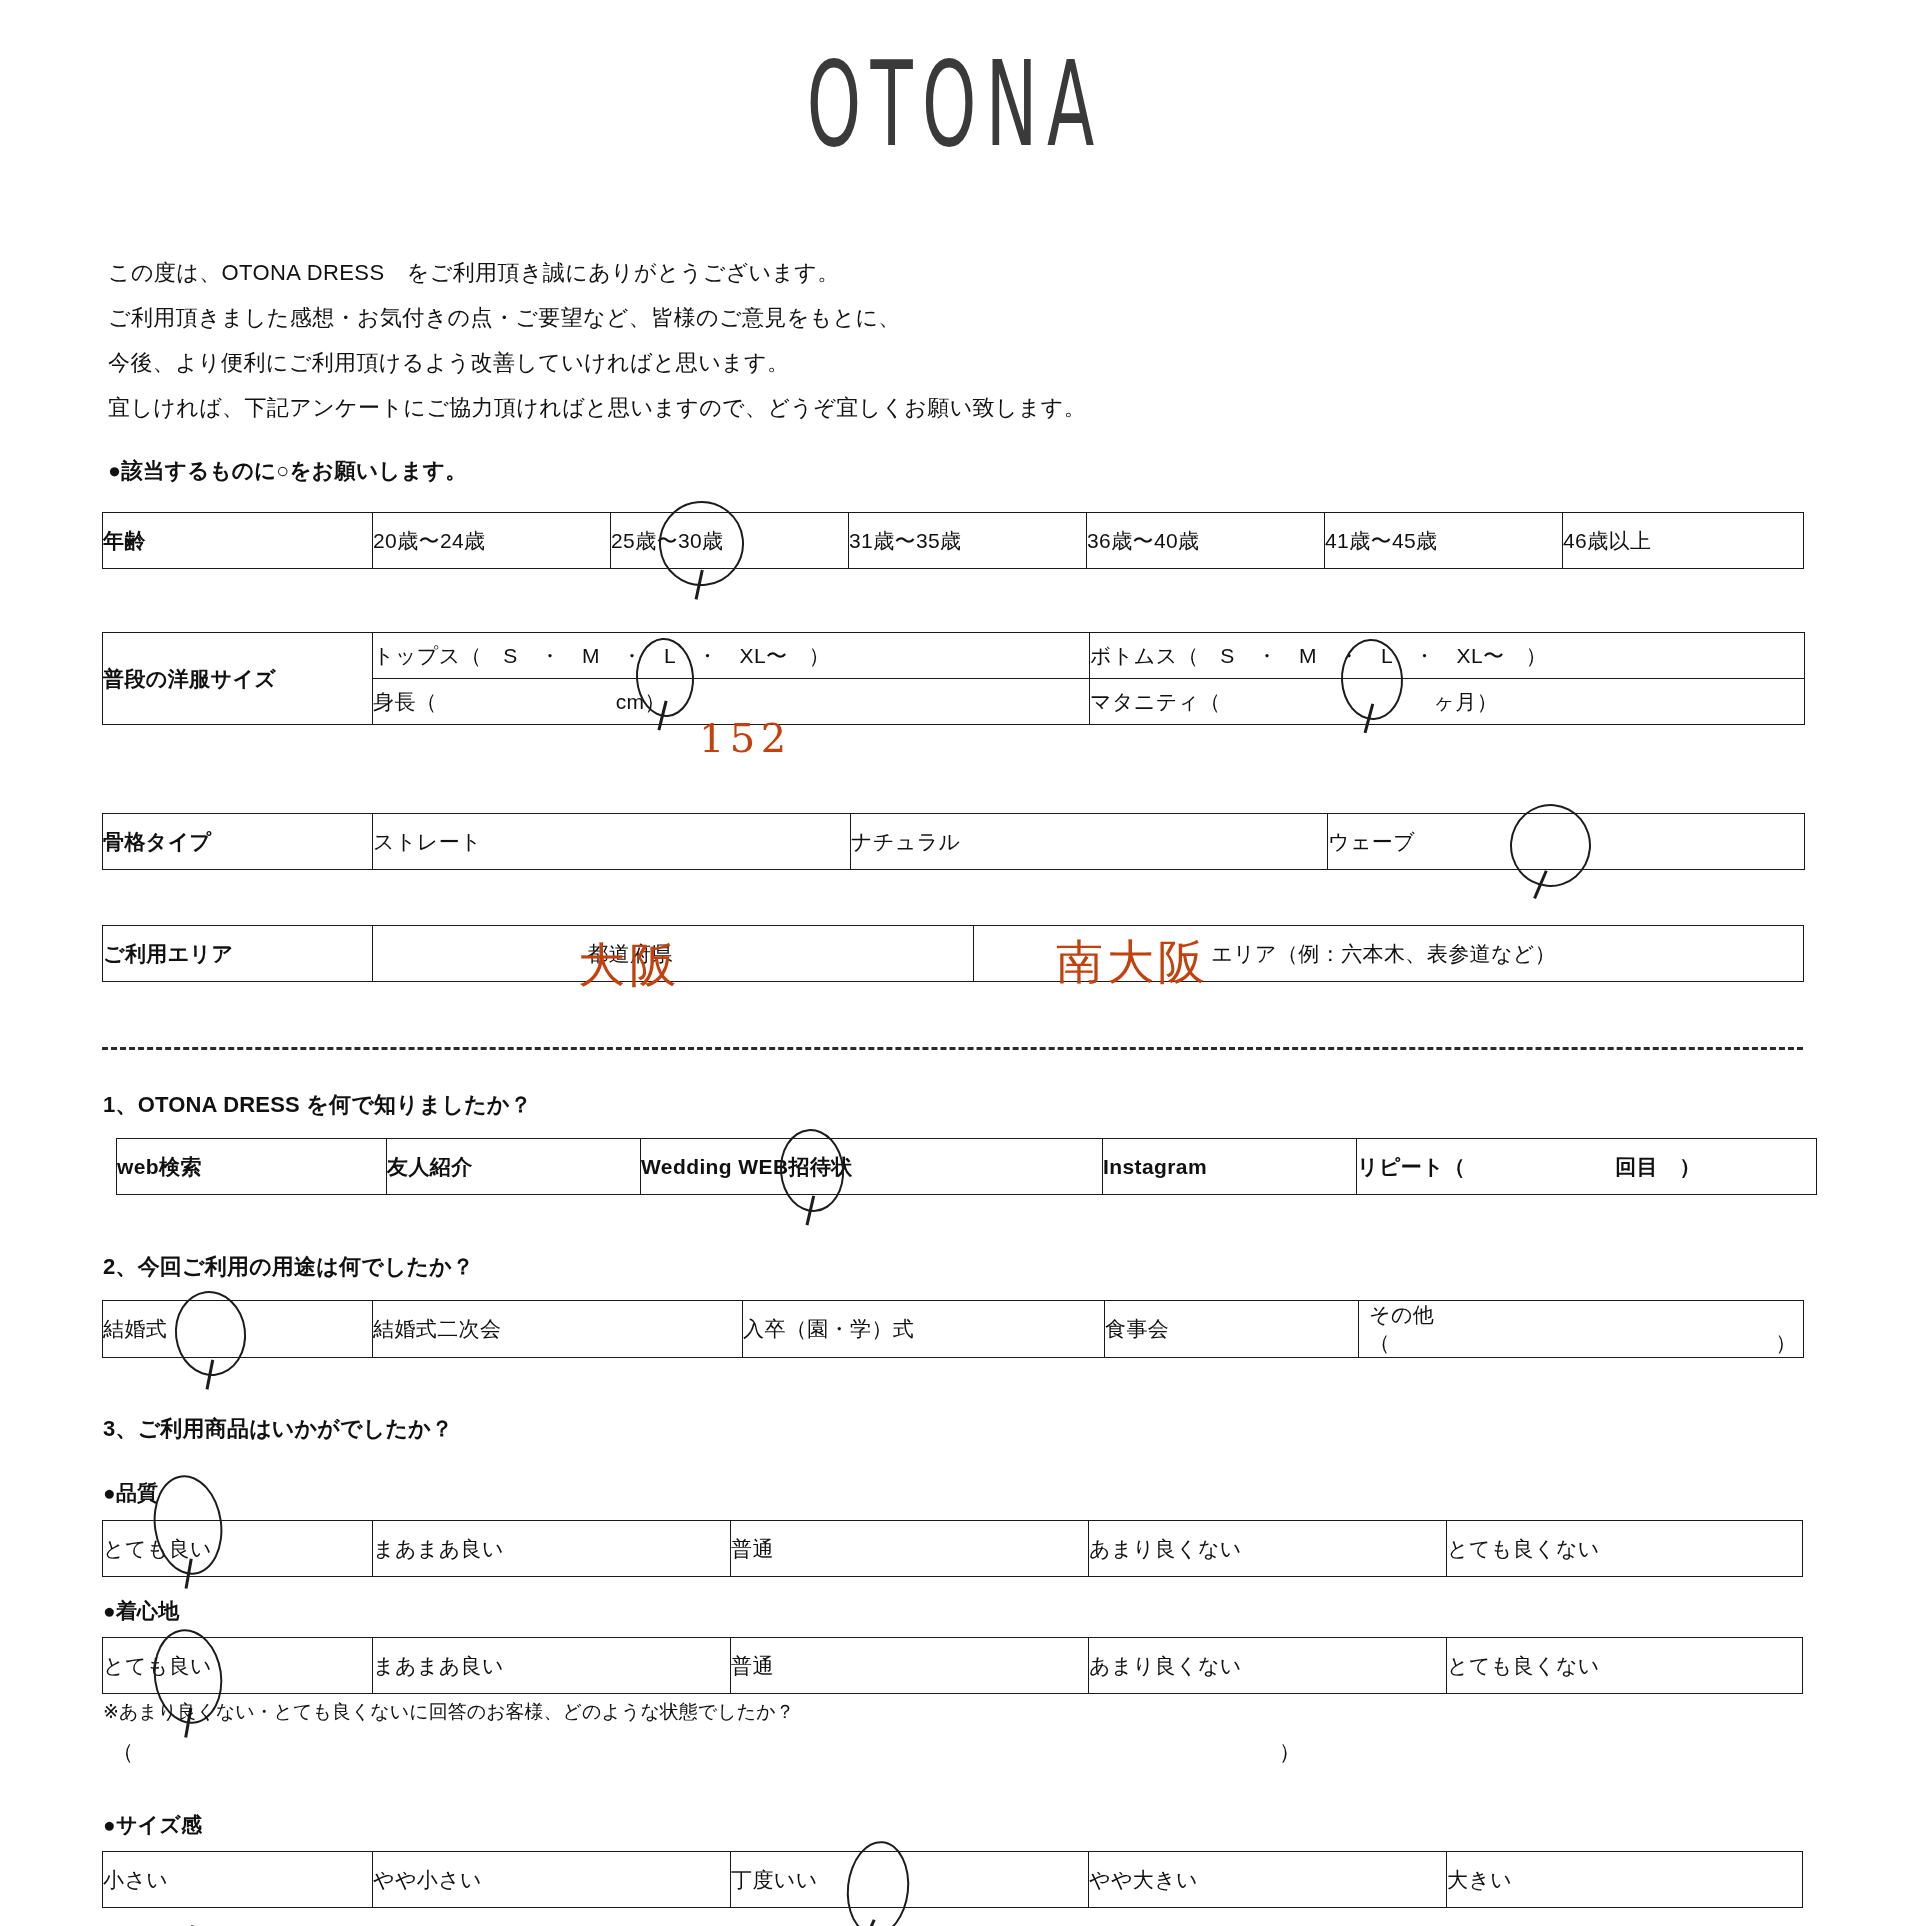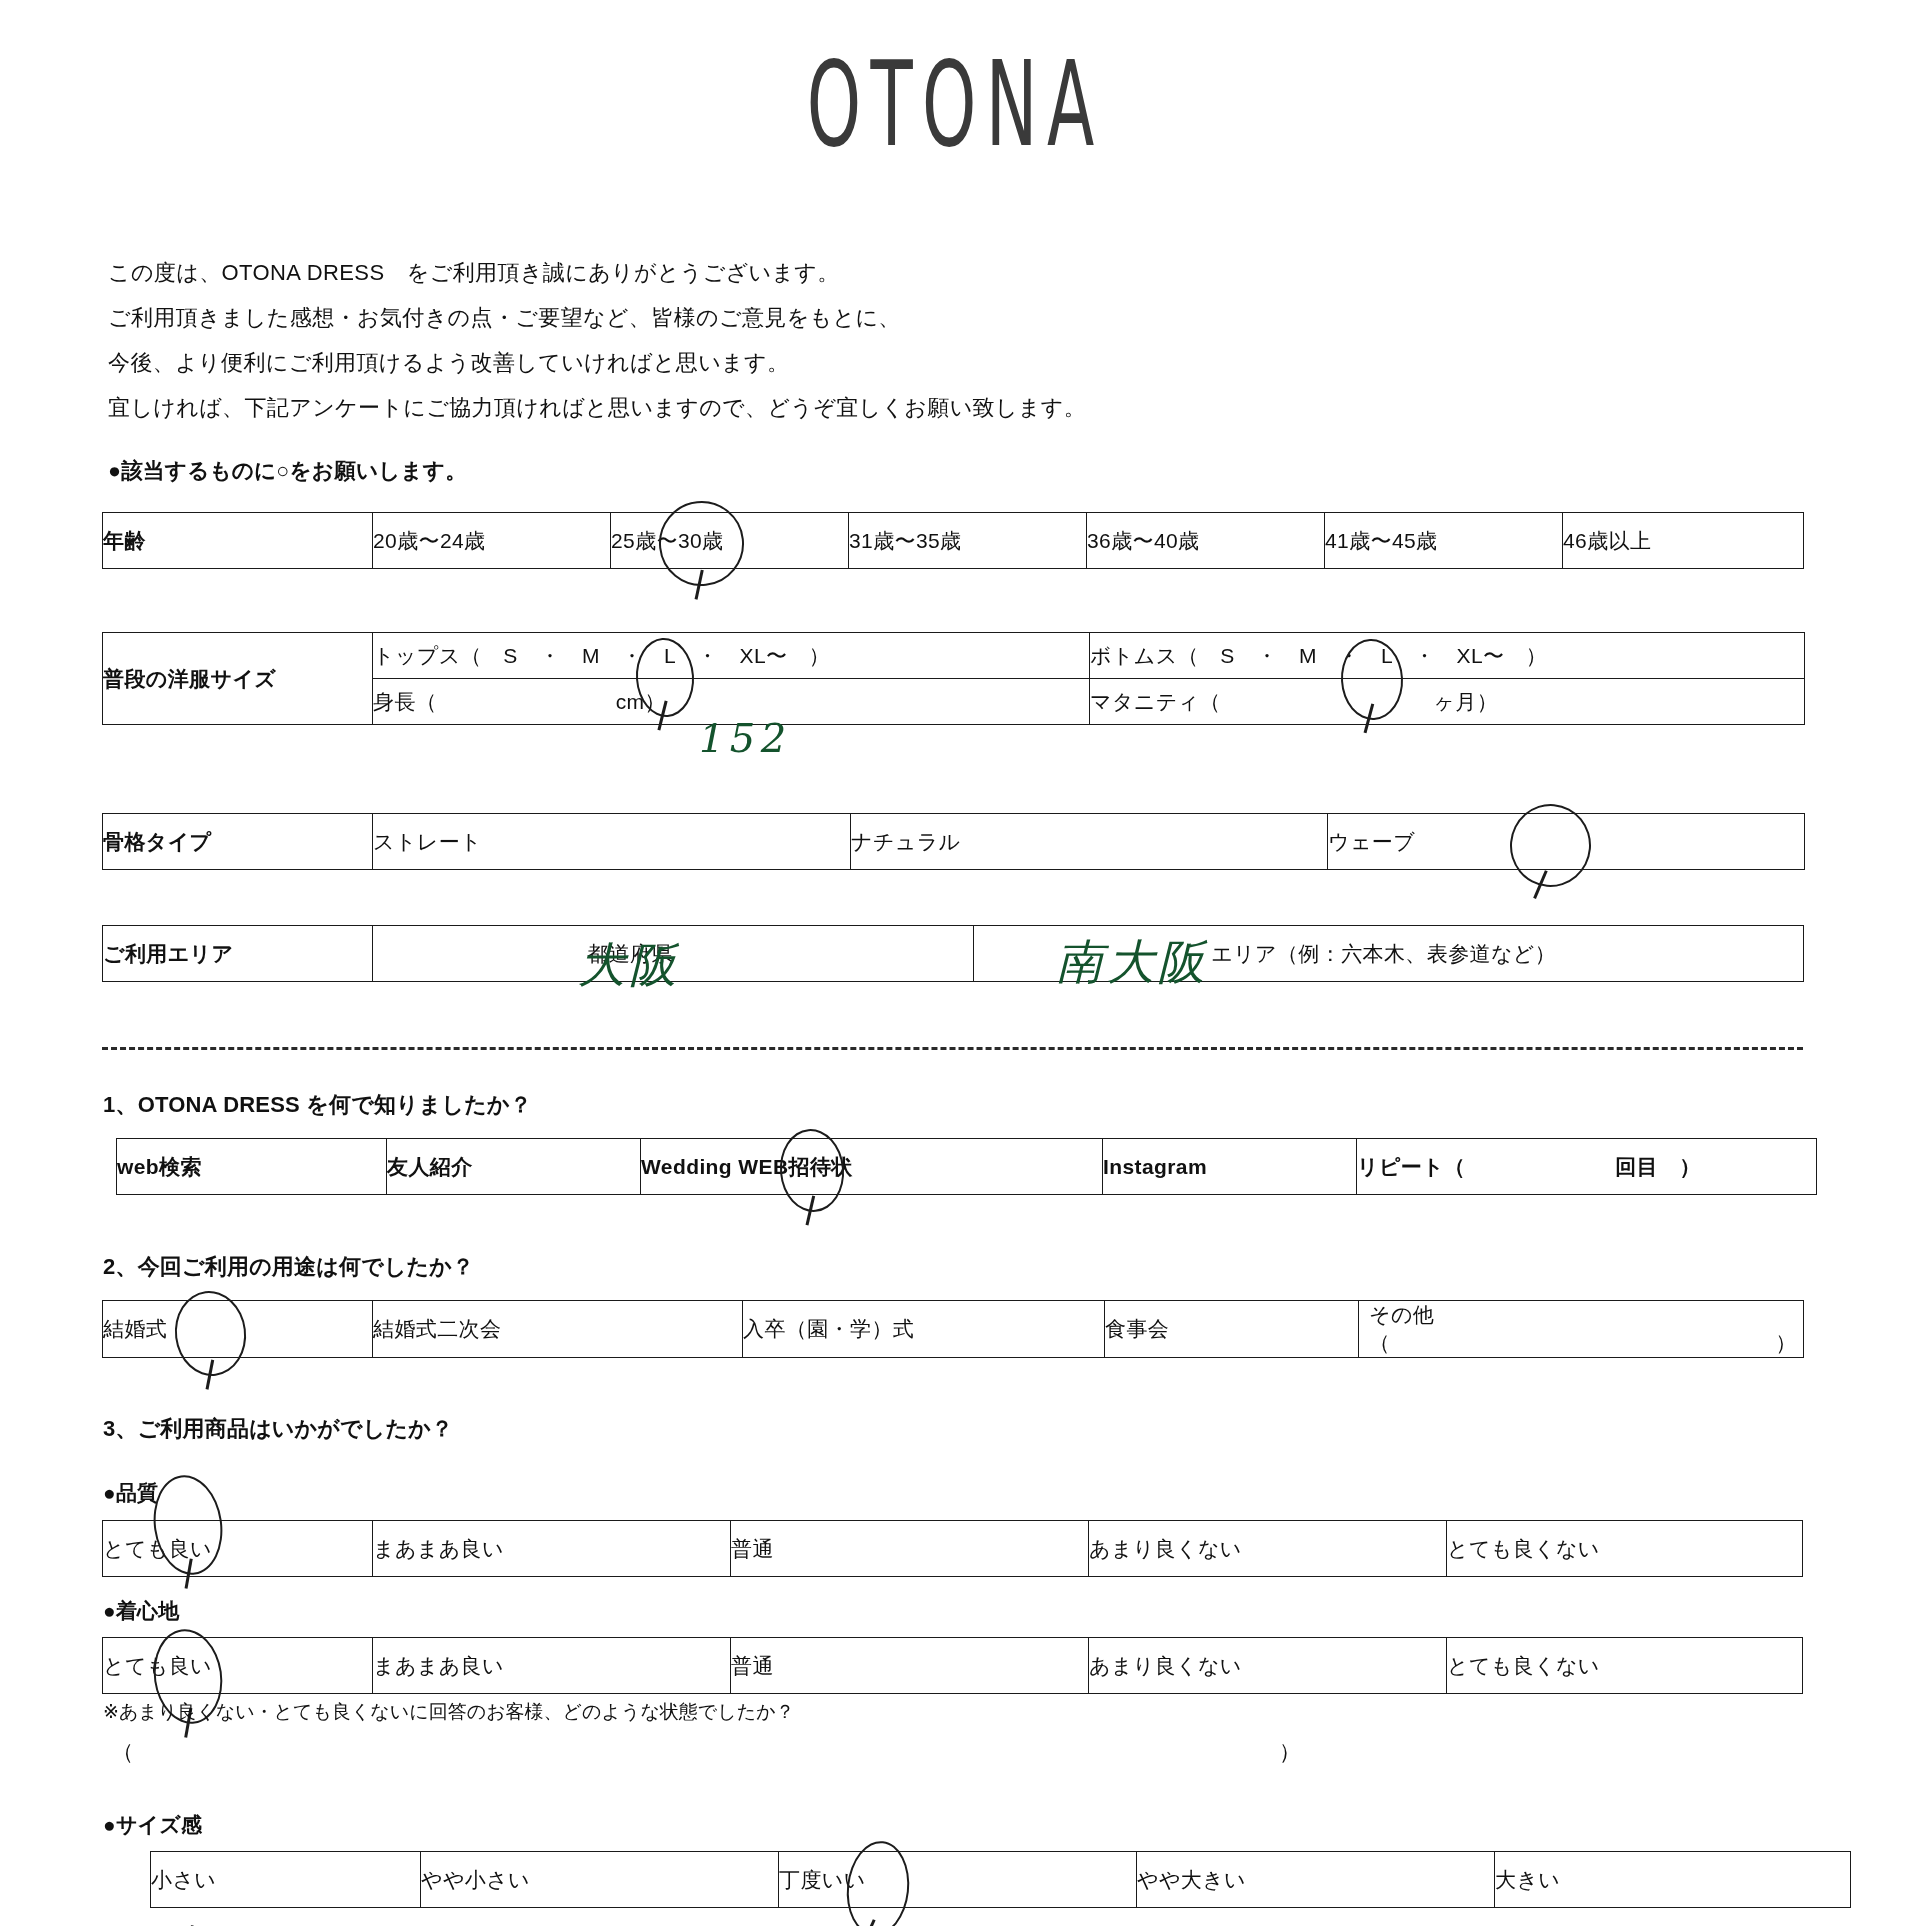--- a/index.html
+++ b/index.html
@@ -117,22 +117,21 @@
     width: 1701px;
     top: 1047px;
     height: 0;
     border-top: 3.5px dashed #2a2a2a;
   }
 
   
   .hand {
     position: absolute;
     font-family: "DejaVu Serif", serif;
-    font-style: italic;
-    color: #14532d;
+    color: #c2410c;
     pointer-events: none;
   }
   
   .circle-mark {
     position: absolute;
     border: 2.7px solid #1c1c1c;
     border-radius: 50%;
     pointer-events: none;
     background: transparent;
   }
@@ -345,21 +344,21 @@
   </table>
 <div class="circle-mark" style="left:154px; top:1629px; width:64px; height:91px; transform:rotate(-8deg);"></div>
 
 <div class="small-note" style="left:103px; top:1699px;">※あまり良くない・とても良くないに回答のお客様、どのような状態でしたか？</div>
 <div class="paren-line" style="left:112px; top:1737px;">
   <span>（</span>
   <span class="rp">）</span>
 </div>
 
 <div class="sub-label" style="left:103px; top:1811px;">●サイズ感</div>
-<table class="tbl" style="left:102px; top:1851px; width:1701px;margin-left:48px;">
+<table class="tbl" style="left:102px; top:1851px; width:1701px;">
   <colgroup>
       <col style="width:270px">
       <col style="width:358px">
       <col style="width:358px">
       <col style="width:358px">
       <col style="width:356px">
     </colgroup>
   <tbody>
       <tr>
     <td class="tall">小さい</td>

